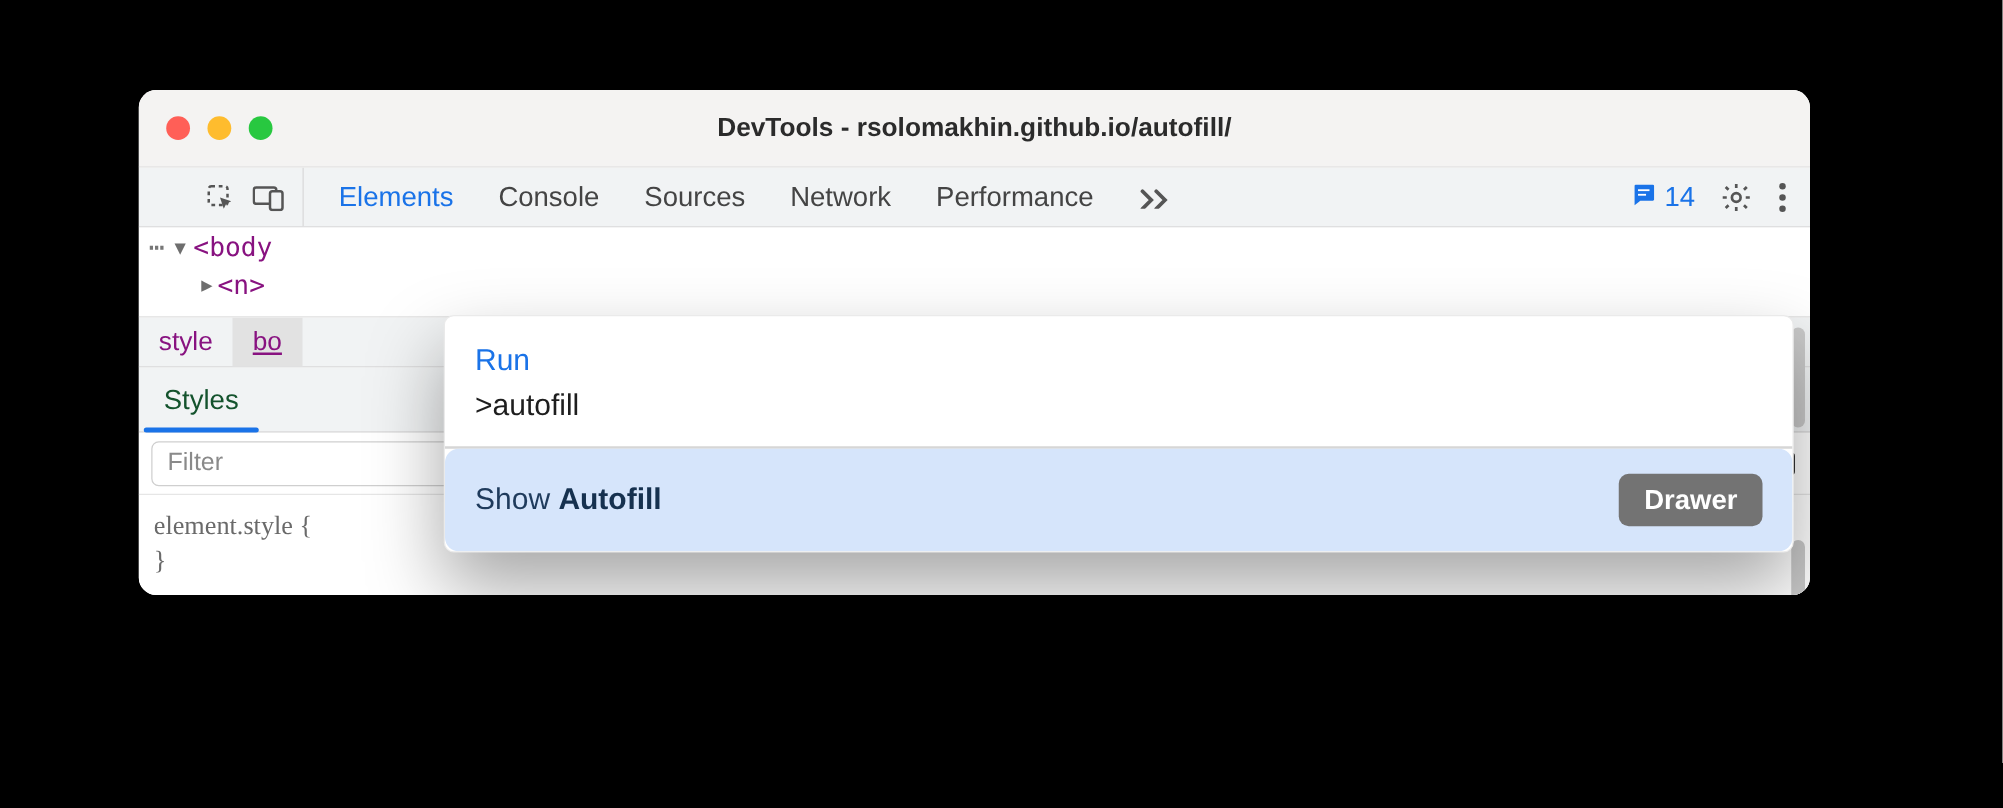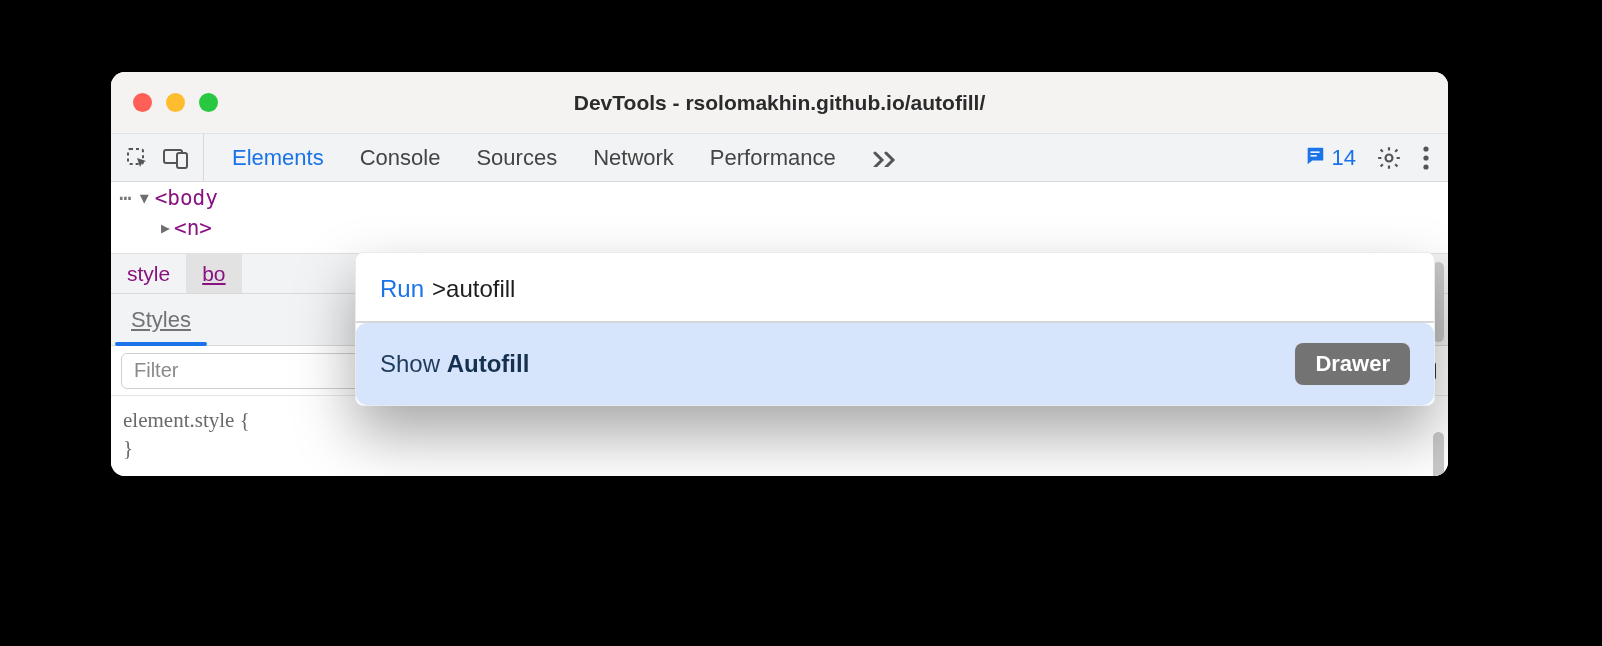--- a/index.html
+++ b/index.html
@@ -54,20 +54,21 @@
   }
 
   .toolbar {
     height: 48px;
     display: flex;
     align-items: center;
     border-bottom: 1px solid #d9d9d9;
     background: #f1f3f4;
     font-size: 22px;
     color: #444;
+    padding-left: 39px;
   }
   .toolbar .tool-icons {
     display: flex;
     align-items: center;
     gap: 14px;
     padding: 0 14px;
     height: 100%;
     border-right: 1px solid #d9d9d9;
   }
   .toolbar .tabs {
@@ -169,23 +170,22 @@
     position: relative;
   }
   .subtabs .subtab {
     padding: 0 20px;
     height: 100%;
     display: flex;
     align-items: center;
     cursor: pointer;
   }
   .subtabs .subtab.active {
-    color: #737373;
-    position: relative;
-    text-decoration: underline;
+    color: #14532d;
+    position: relative;
   }
   .subtabs .subtab.active::after {
     content: "";
     position: absolute;
     left: 4px; right: 4px; bottom: -1px;
     height: 4px;
     background: #1a73e8;
     border-radius: 2px;
   }
   .subtabs .rightlabel {
@@ -245,20 +245,21 @@
     border: 1px solid #eaeaea;
   }
   .cmdmenu .cmd-head {
     padding: 22px 36px 18px 24px;
     font-size: 24px;
     color: #1e1e1e;
     border-bottom: 2px solid #d6d6d6;
     display: flex;
     align-items: baseline;
     gap: 8px;
+    flex-direction: column;
   }
   .cmdmenu .cmd-head .run { color: #1a73e8; }
   .cmdmenu .cmd-item {
     padding: 20px 24px;
     display: flex;
     align-items: center;
     justify-content: space-between;
     background: #d6e5fb;
     font-size: 24px;
     color: #1f3b5c;

